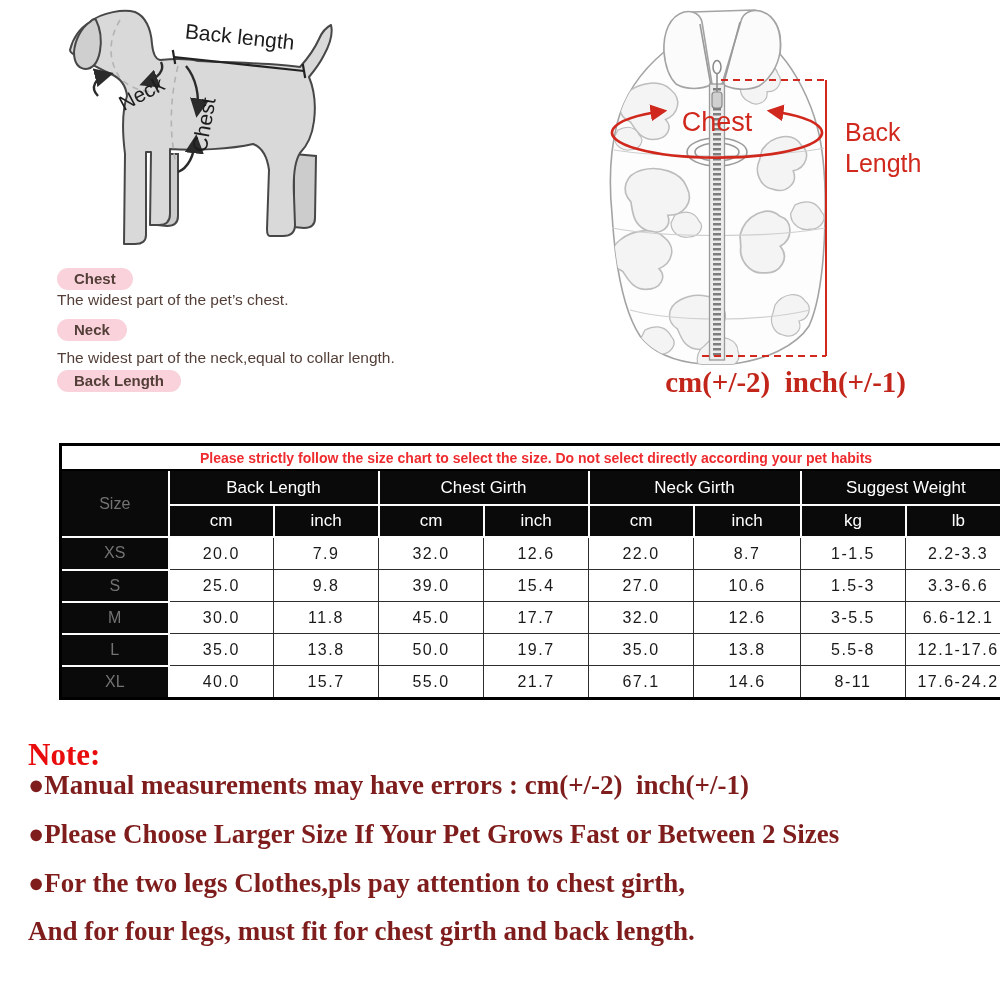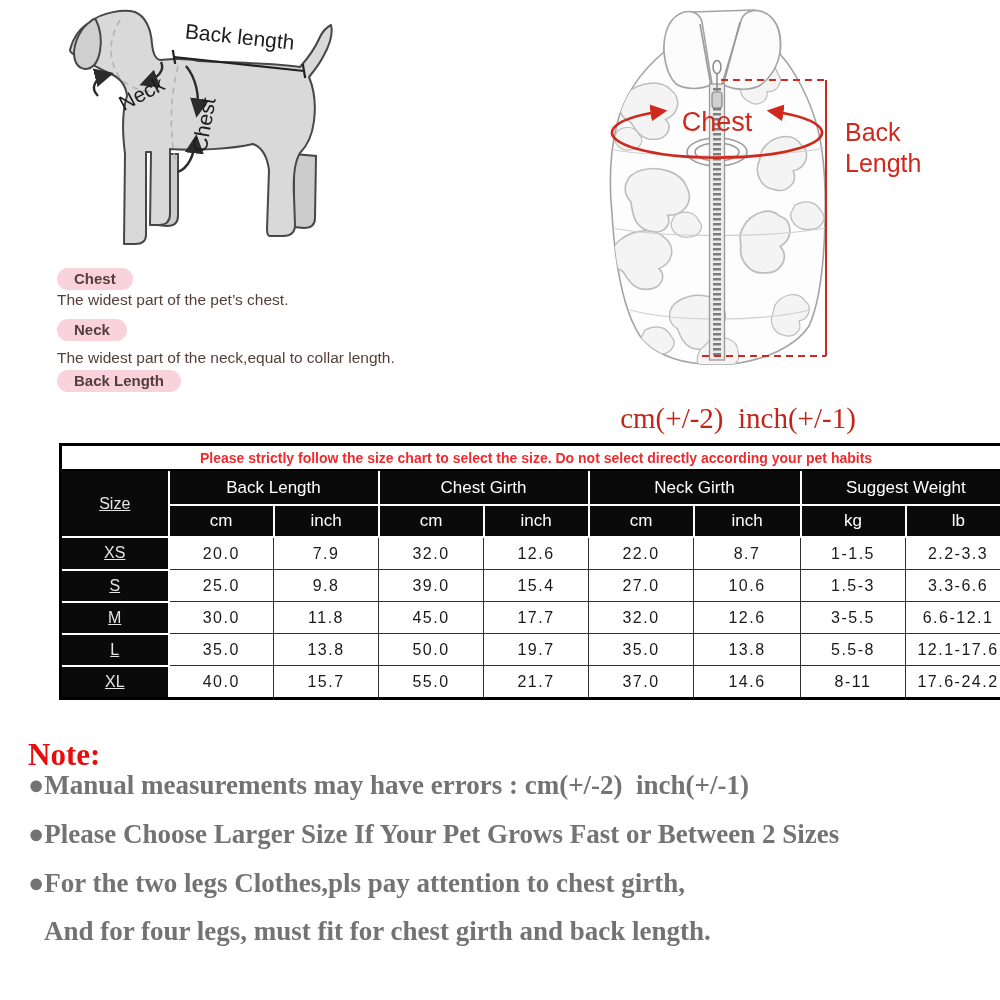--- a/index.html
+++ b/index.html
@@ -6,42 +6,42 @@
   #canvas{position:relative;width:1000px;height:1000px;background:#ffffff;overflow:hidden;
           font-family:"Liberation Sans",sans-serif;}
   .abs{position:absolute;}
 
   
   .badge{position:absolute;background:#f9d2dc;border-radius:12px;height:22px;line-height:22px;
          padding:0 17px;font-size:15px;font-weight:bold;color:#533f38;}
   .def-text{position:absolute;font-size:15.5px;color:#533f38;white-space:pre;}
 
   
-  .tolerance{position:absolute;left:570px;top:366px;width:336px;text-align:center;
-             font-family:"Liberation Serif",serif;font-weight:normal;font-size:29px;color:#c2261b;white-space:pre;margin-top:36px;}
+  .tolerance{position:absolute;left:570px;top:366px;width:336px;text-align:right;
+             font-family:"Liberation Serif",serif;font-weight:bold;font-size:29px;color:#c2261b;white-space:pre;}
 
   
   .size-table{position:absolute;left:22px;top:443px;width:951px;border-collapse:collapse;
               table-layout:fixed;border:3px solid #000;margin-left:37px;}
   .size-table td,.size-table th{padding:0;text-align:center;vertical-align:middle;}
   .notice-td{color:#ee2b2e;font-size:14px;font-weight:bold;height:23px;background:#fff;
              border-bottom:2px solid #000;}
   .hdr{background:#0a0a0a;color:#fff;font-weight:normal;font-size:17px;border:2px solid #fdfdfd;}
   .group-row .hdr{height:33px;border-top:none;}
   .unit-row .hdr{height:30px;}
-  .size-cell{background:#0a0a0a;color:#e5e5e5;font-weight:normal;font-size:16px;
-             border:2px solid #fdfdfd;text-decoration:underline;}
+  .size-cell{background:#0a0a0a;color:#737373;font-weight:normal;font-size:16px;
+             border:2px solid #fdfdfd;}
   .val{background:#fff;color:#1a1a1a;font-family:Liberation Sans, sans-serif;font-size:16px;
        letter-spacing:1.5px;border:1px solid #2e2e2e;height:31px;}
 
   
   .note-title{position:absolute;left:28px;top:720px;font-family:"Liberation Serif",serif;
               font-weight:bold;font-size:31px;color:#e90c0c;margin-top:17px;}
   .note-line{position:absolute;left:28px;font-family:"Liberation Serif",serif;font-weight:bold;
-             font-size:27px;color:#737373;white-space:pre;}
+             font-size:27px;color:#7f1d1d;white-space:pre;}
 </style>
 </head>
 <body>
 
 <div id="canvas">
 
   <svg class="abs" style="left:28px;top:4px;" width="336" height="256" viewBox="0 0 336 256">
     <defs>
       <marker id="ahd" viewBox="0 0 10 10" refX="8" refY="5" markerWidth="8" markerHeight="8" orient="auto-start-reverse">
         <path d="M0,0 L10,5 L0,10 Z" fill="#2b2b2b"></path>
@@ -240,27 +240,27 @@
       <td class="val">13.8</td>
       <td class="val">5.5-8</td>
       <td class="val">12.1-17.6</td>
     </tr>
     <tr>
       <th class="size-cell">XL</th>
       <td class="val">40.0</td>
       <td class="val">15.7</td>
       <td class="val">55.0</td>
       <td class="val">21.7</td>
-      <td class="val">37.0</td>
+      <td class="val">67.1</td>
       <td class="val">14.6</td>
       <td class="val">8-11</td>
       <td class="val">17.6-24.2</td>
     </tr>
   </tbody>
     </table>
 
   <div class="note-title">Note:</div>
   <div class="note-line" style="top:770px;">●Manual measurements may have errors : cm(+/-2)  inch(+/-1)</div>
   <div class="note-line" style="top:819px;">●Please Choose Larger Size If Your Pet Grows Fast or Between 2 Sizes</div>
   <div class="note-line" style="top:868px;">●For the two legs Clothes,pls pay attention to chest girth,</div>
-  <div class="note-line" style="top:916px;margin-left:16px;">And for four legs, must fit for chest girth and back length.</div>
+  <div class="note-line" style="top:916px;">And for four legs, must fit for chest girth and back length.</div>
 
 </div>
 
 </body></html>

